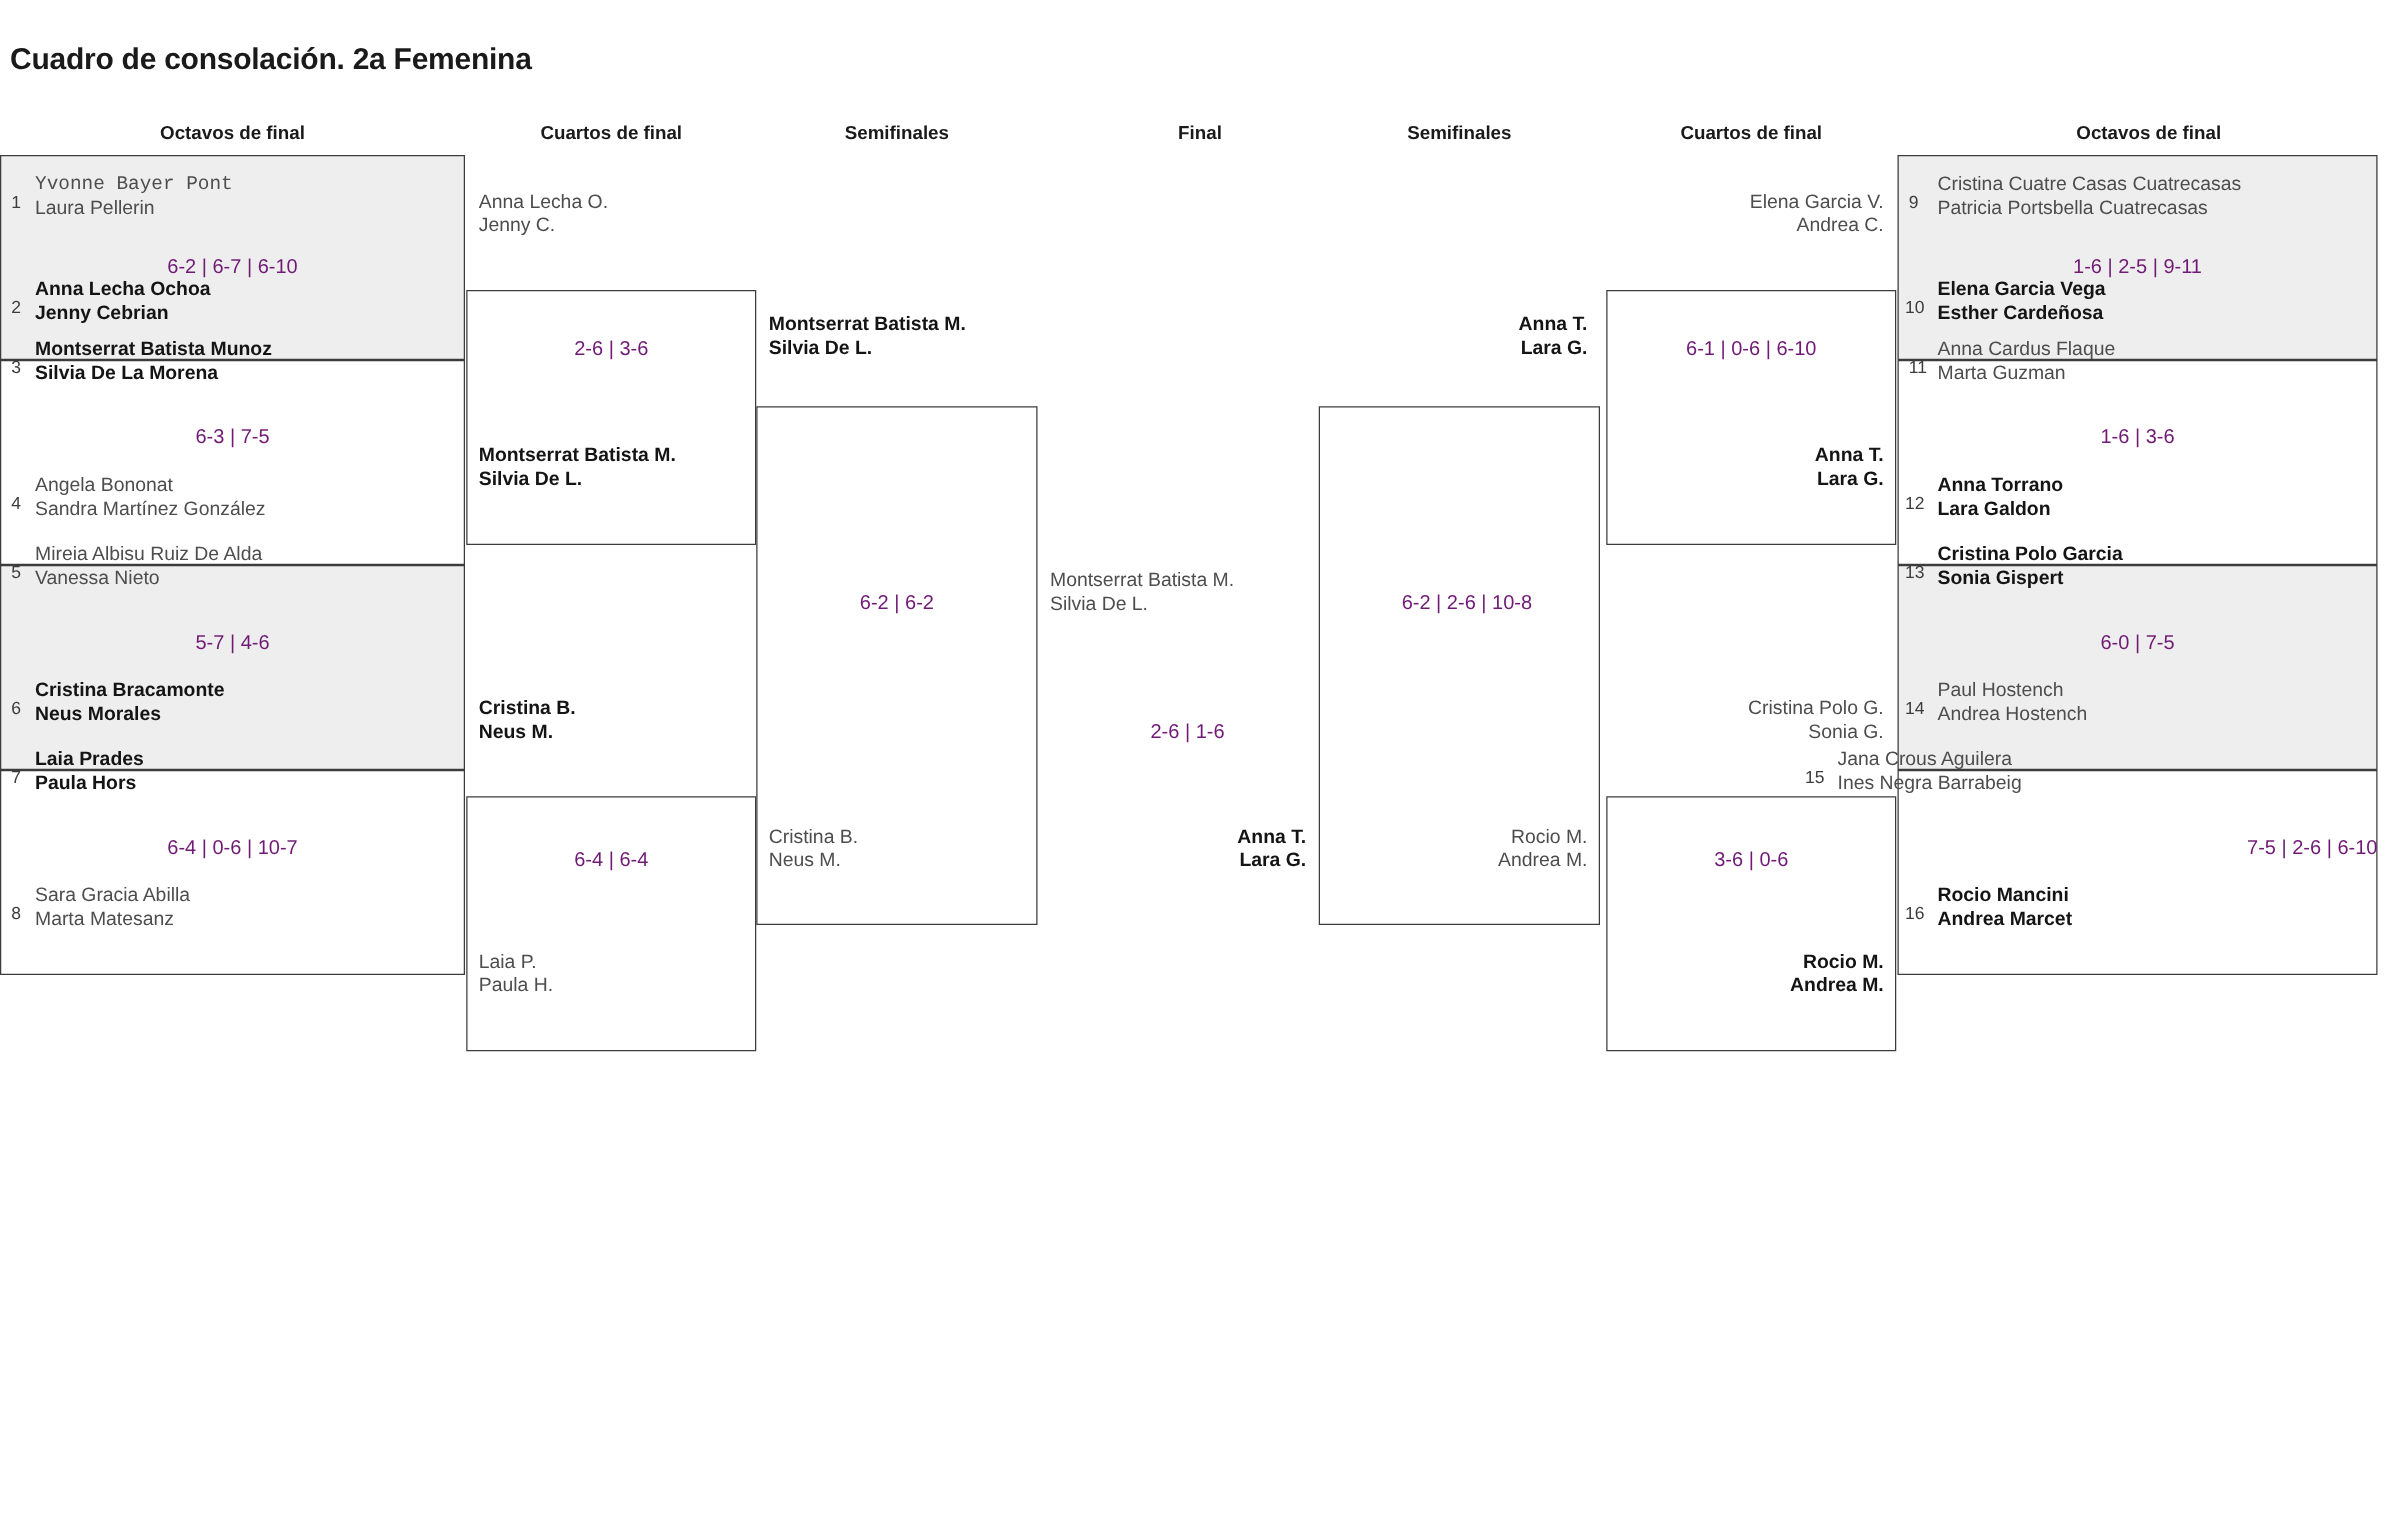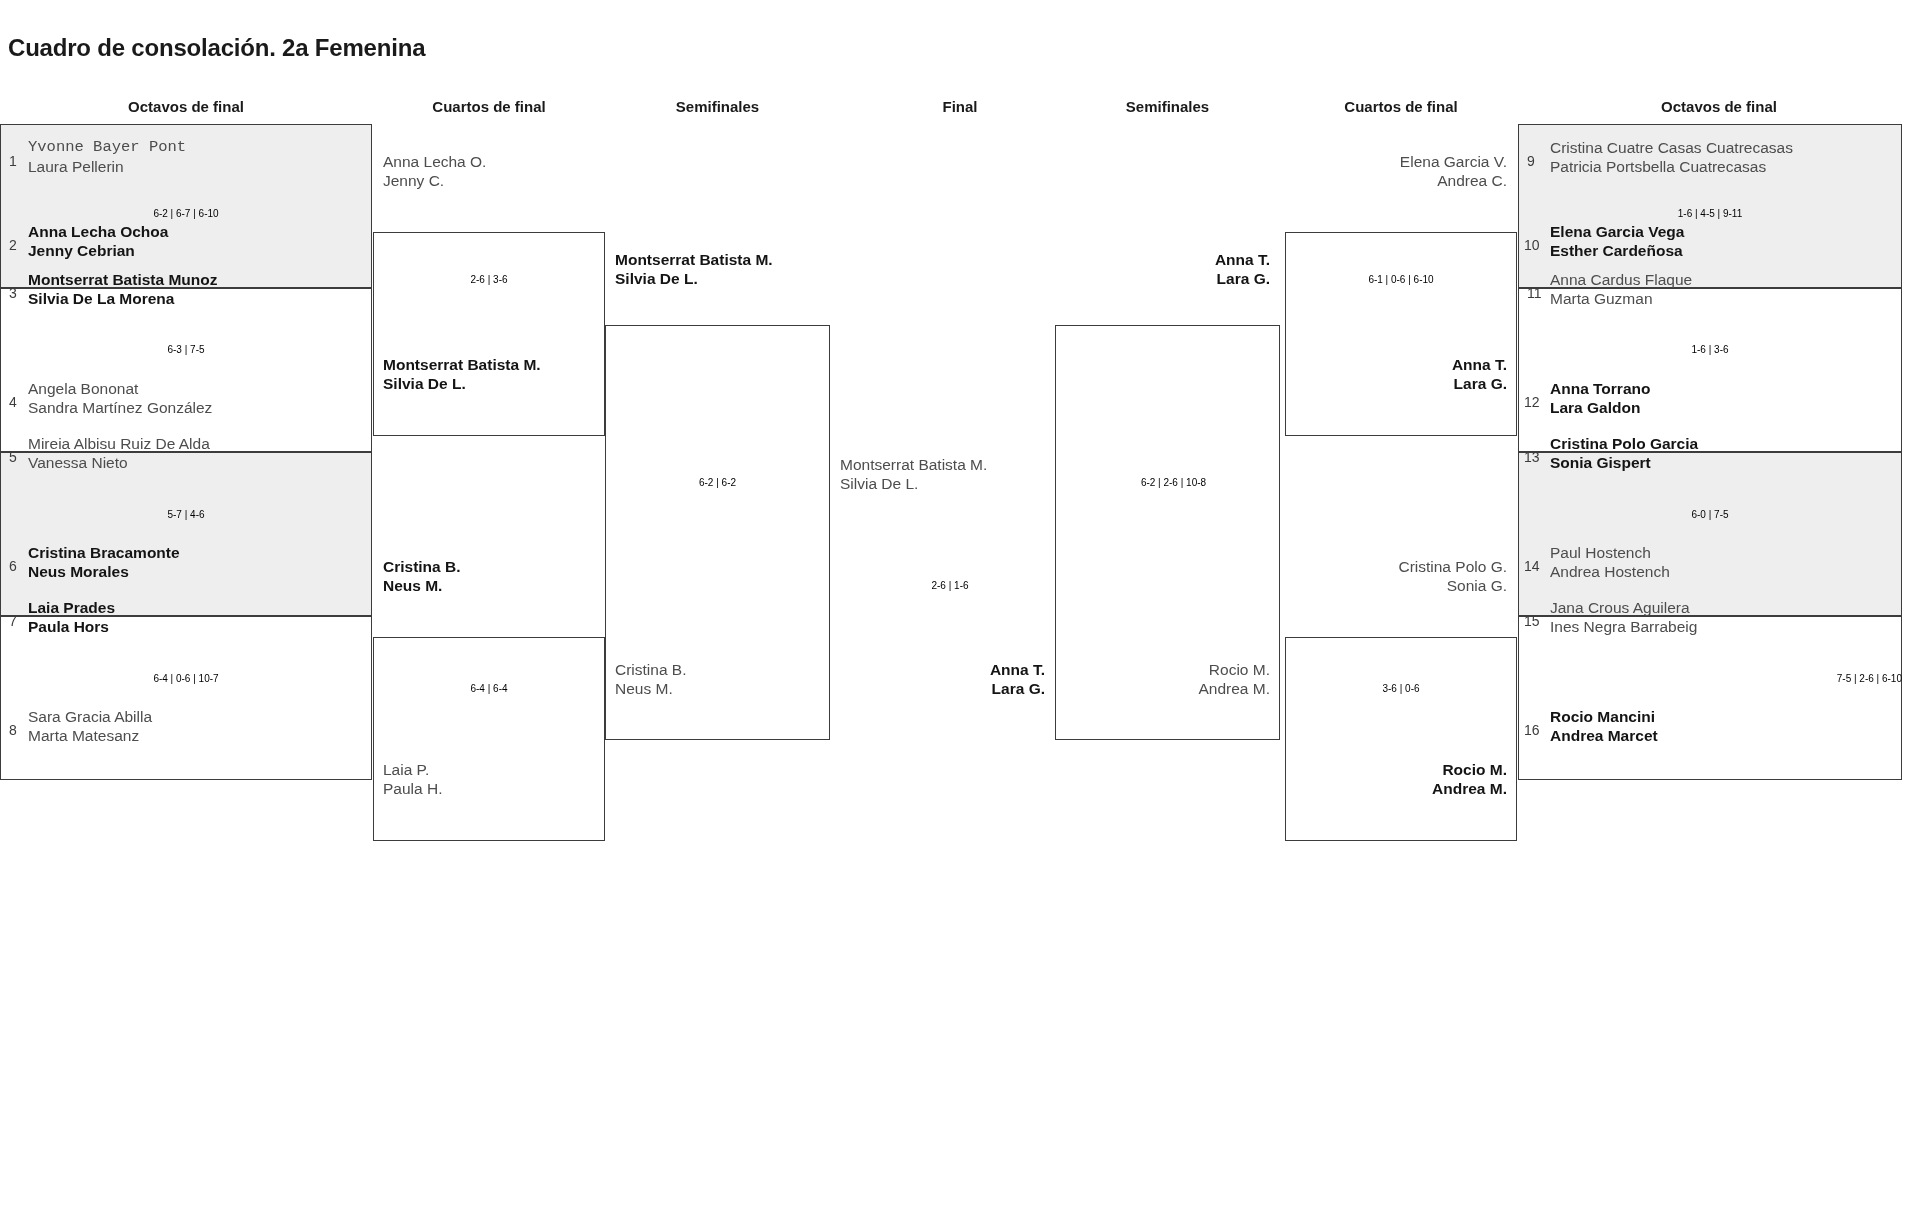--- a/index.html
+++ b/index.html
@@ -109,22 +109,22 @@
   }
   .entry .names.lose {
     color: #4d4d4d;
     font-weight: normal;
   }
   .entry.right .names { text-align: right; }
 
   
   .score {
     position: absolute;
-    font-size: 10px;
-    color: #000000;
+    font-size: 16px;
+    color: #701a75;
     white-space: nowrap;
     line-height: 16px;
   }
 </style>
 </head>
 <body>
 
 <div id="header">
   <div class="title-line" id="title2">Cuadro de consolación. 2a Femenina</div>
 
@@ -274,21 +274,21 @@
 <div class="box shaded" style="left:1518px; top:124px; width:384px; height:164px;"></div>
 <div class="box nofill" style="left:1518px; top:288px; width:384px; height:164px;"></div>
 <div class="box shaded" style="left:1518px; top:452px; width:384px; height:164px;"></div>
 <div class="box nofill" style="left:1518px; top:616px; width:384px; height:164px;"></div>
 
 <div class="entry" style="left:1518px; top:138px; width:384px; height:48px;">
   <span class="seed" style="left:9px; top:16px;">9</span>
   <span class="names lose" style="left:32px; top:0px;">Cristina Cuatre Casas Cuatrecasas</span>
   <span class="names lose" style="left:32px; top:19px;">Patricia Portsbella Cuatrecasas</span>
 </div>
-<div class="score" style="left:1518px; top:206px; width:384px; text-align:center;">1-6 | 4-5 | 9-11</div>
+<div class="score" style="left:1518px; top:206px; width:384px; text-align:center;">1-6 | 2-5 | 9-11</div>
 <div class="entry" style="left:1518px; top:222px; width:384px; height:48px;">
   <span class="seed" style="left:6px; top:16px;">10</span>
   <span class="names win" style="left:32px; top:0px;">Elena Garcia Vega</span>
   <span class="names win" style="left:32px; top:19px;">Esther Cardeñosa</span>
 </div>
 
 <div class="entry" style="left:1518px; top:270px; width:384px; height:48px;">
   <span class="seed" style="left:9px; top:16px;">11</span>
   <span class="names lose" style="left:32px; top:0px;">Anna Cardus Flaque</span>
   <span class="names lose" style="left:32px; top:19px;">Marta Guzman</span>
@@ -305,21 +305,21 @@
   <span class="names win" style="left:32px; top:0px;">Cristina Polo Garcia</span>
   <span class="names win" style="left:32px; top:19px;">Sonia Gispert</span>
 </div>
 <div class="score" style="left:1518px; top:507px; width:384px; text-align:center;">6-0 | 7-5</div>
 <div class="entry" style="left:1518px; top:543px; width:384px; height:48px;">
   <span class="seed" style="left:6px; top:16px;">14</span>
   <span class="names lose" style="left:32px; top:0px;">Paul Hostench</span>
   <span class="names lose" style="left:32px; top:19px;">Andrea Hostench</span>
 </div>
 
-<div class="entry" style="left:1518px; top:598px; width:384px; height:48px;padding-left:33px;">
+<div class="entry" style="left:1438px; top:598px; width:384px; height:48px;padding-left:33px;">
   <span class="seed" style="left:6px; top:16px;">15</span>
   <span class="names lose" style="left:32px; top:0px;">Jana Crous Aguilera</span>
   <span class="names lose" style="left:32px; top:19px;">Ines Negra Barrabeig</span>
 </div>
 <div class="score" style="left:1518px; top:671px; width:384px; text-align:right;">7-5 | 2-6 | 6-10</div>
 <div class="entry" style="left:1518px; top:707px; width:384px; height:48px;">
   <span class="seed" style="left:6px; top:16px;">16</span>
   <span class="names win" style="left:32px; top:0px;">Rocio Mancini</span>
   <span class="names win" style="left:32px; top:19px;">Andrea Marcet</span>
 </div>

